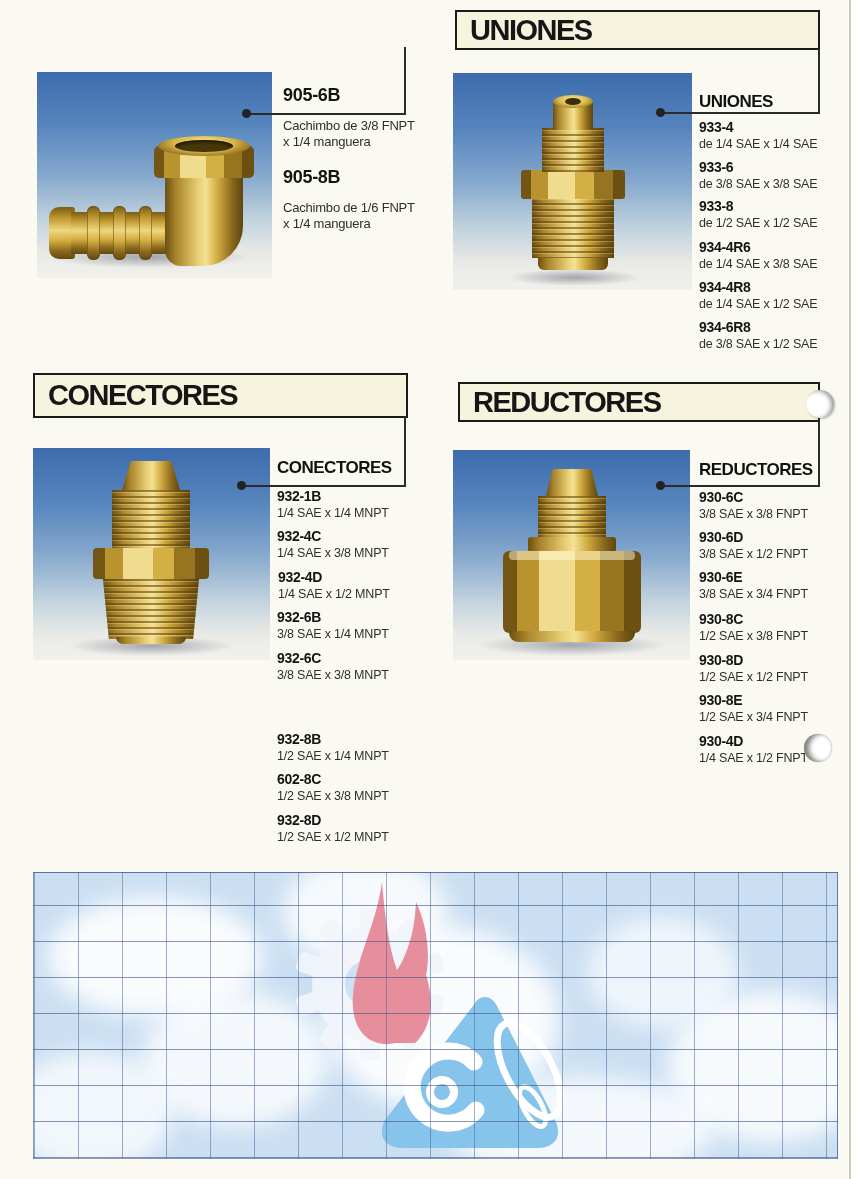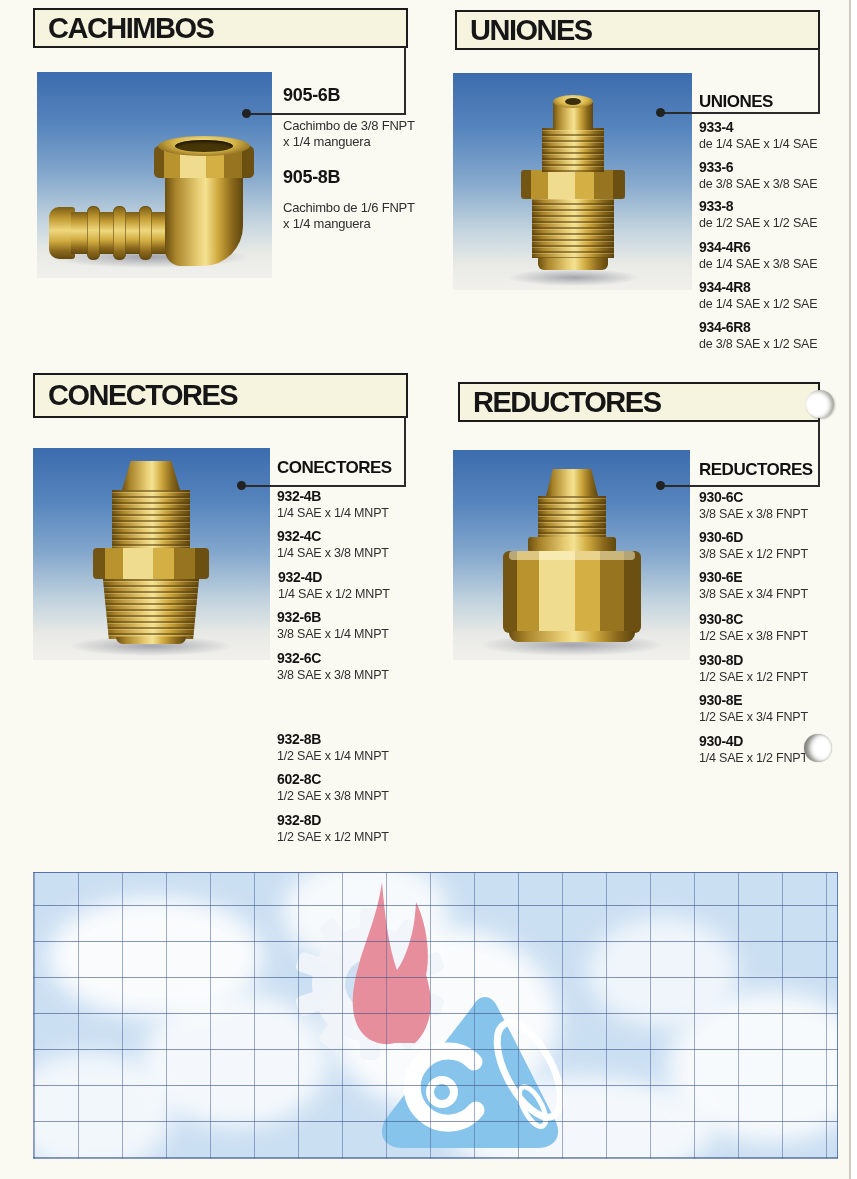--- a/index.html
+++ b/index.html
@@ -54,23 +54,20 @@
       repeating-linear-gradient(90deg,rgba(72,98,156,.52) 0 1px,rgba(0,0,0,0) 1px 44px),
       repeating-linear-gradient(0deg,rgba(60,82,130,.6) 0 1px,rgba(0,0,0,0) 1px 36px);}
   
   .pageedge{position:absolute;top:0;height:1179px;}
 </style>
 </head>
 <body>
 
 <div class="page">
 
-  <div class="hdr" style="left:33px;top:8px;width:375px;height:40px">
-    <span class="t">CACHIMBOS</span>
-  </div>
 
   <div class="photo" style="left:37px;top:72px;width:235px;height:206px">
     <div class="part shadow" style="left:12px;top:174px;width:200px;height:22px"></div>
     <div class="part brassV" style="left:12px;top:135px;width:26px;height:52px;border-radius:10px 3px 3px 10px"></div>
     <div class="part brassV" style="left:34px;top:140px;width:98px;height:42px"></div>
     <div class="part brassV" style="left:50px;top:134px;width:13px;height:54px;border-radius:6px;box-shadow:inset 0 0 0 1px rgba(95,70,15,.55)"></div>
     <div class="part brassV" style="left:76px;top:134px;width:13px;height:54px;border-radius:6px;box-shadow:inset 0 0 0 1px rgba(95,70,15,.55)"></div>
     <div class="part brassV" style="left:102px;top:134px;width:13px;height:54px;border-radius:6px;box-shadow:inset 0 0 0 1px rgba(95,70,15,.55)"></div>
     <div class="part brassH" style="left:128px;top:92px;width:78px;height:102px;border-radius:8px 8px 40px 16px"></div>
     <div class="part hexF" style="left:117px;top:74px;width:100px;height:32px;border-radius:5px"></div>
@@ -152,21 +149,21 @@
     <div class="part brassH" style="left:83px;top:189px;width:70px;height:7px;border-radius:0 0 7px 7px"></div>
   </div>
 
   <div class="lv" style="left:404px;top:416px;height:71px"></div>
   <div class="lh" style="left:242px;top:485px;width:164px"></div>
   <div class="ldot" style="left:237px;top:481px"></div>
 
   <div class="sublabel" style="left:277px;top:458px">CONECTORES</div>
 
   <div class="item" style="left:277px;top:489px">
-    <div class="code">932-4B</div>
+    <div class="code">932-1B</div>
     <div class="desc">1/4 SAE x 1/4 MNPT</div>
   </div>
   <div class="item" style="left:277px;top:529px">
     <div class="code">932-4C</div>
     <div class="desc">1/4 SAE x 3/8 MNPT</div>
   </div>
   <div class="item" style="left:278px;top:570px">
     <div class="code">932-4D</div>
     <div class="desc">1/4 SAE x 1/2 MNPT</div>
   </div>

